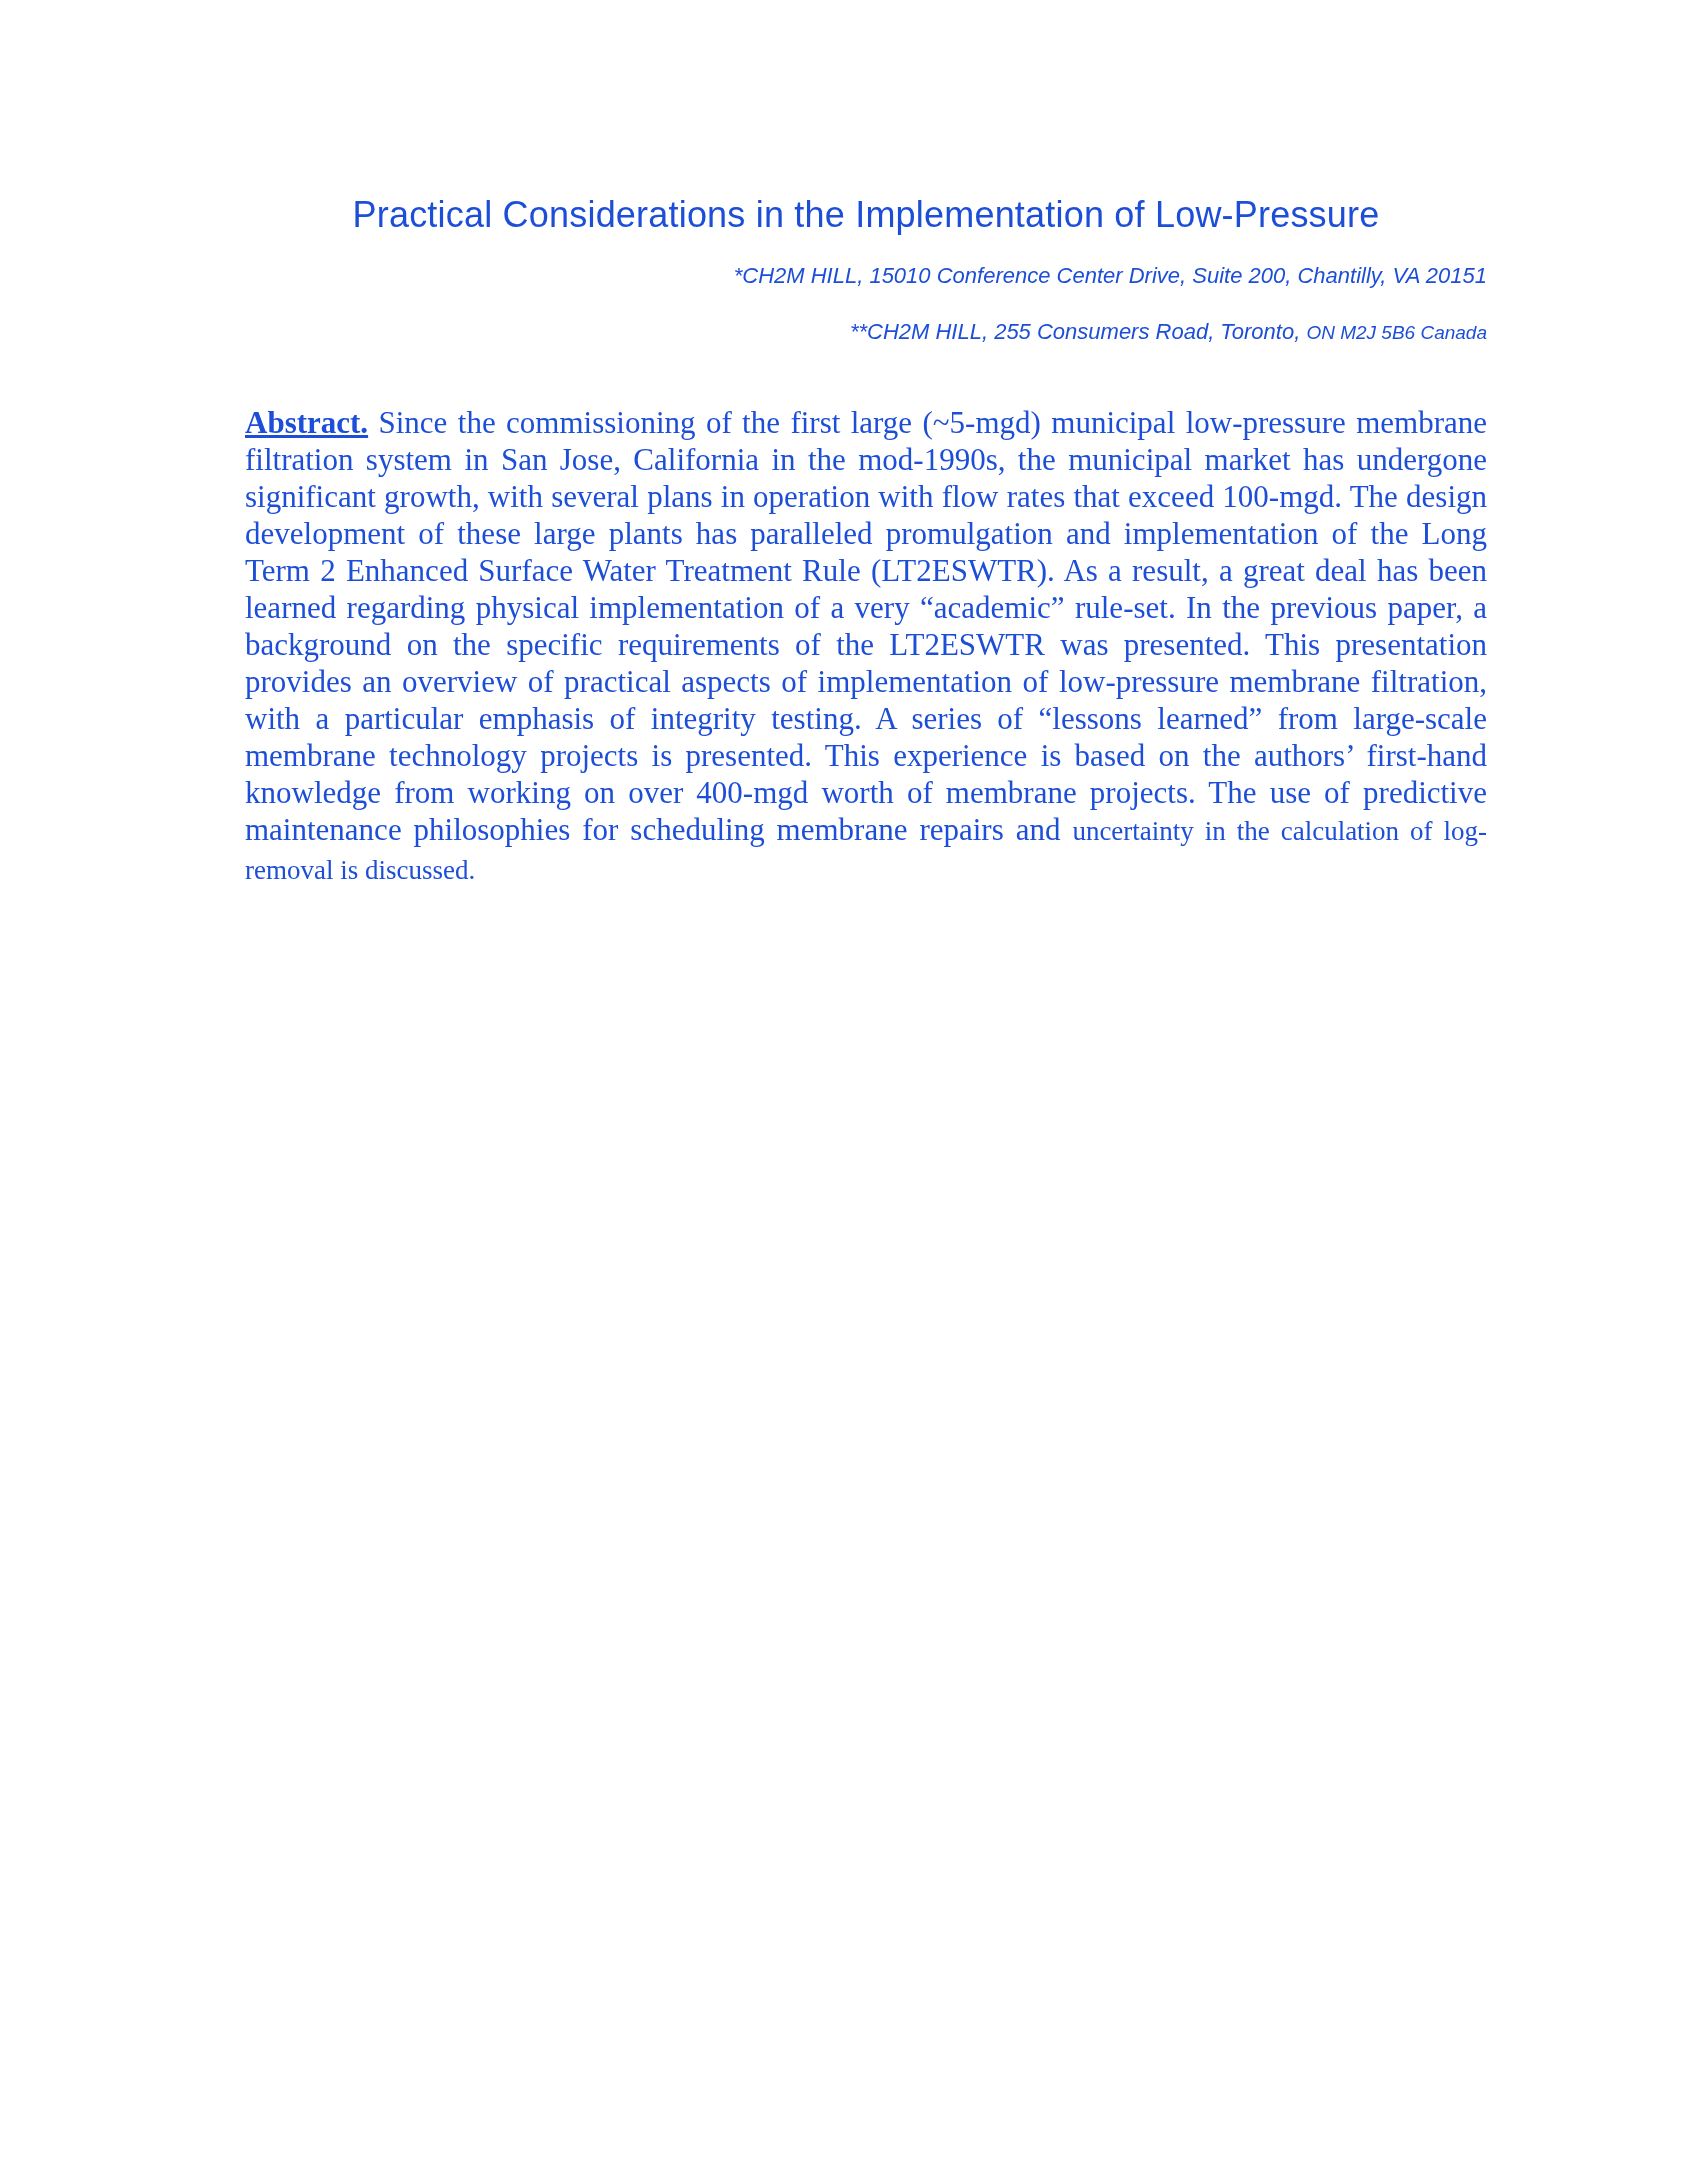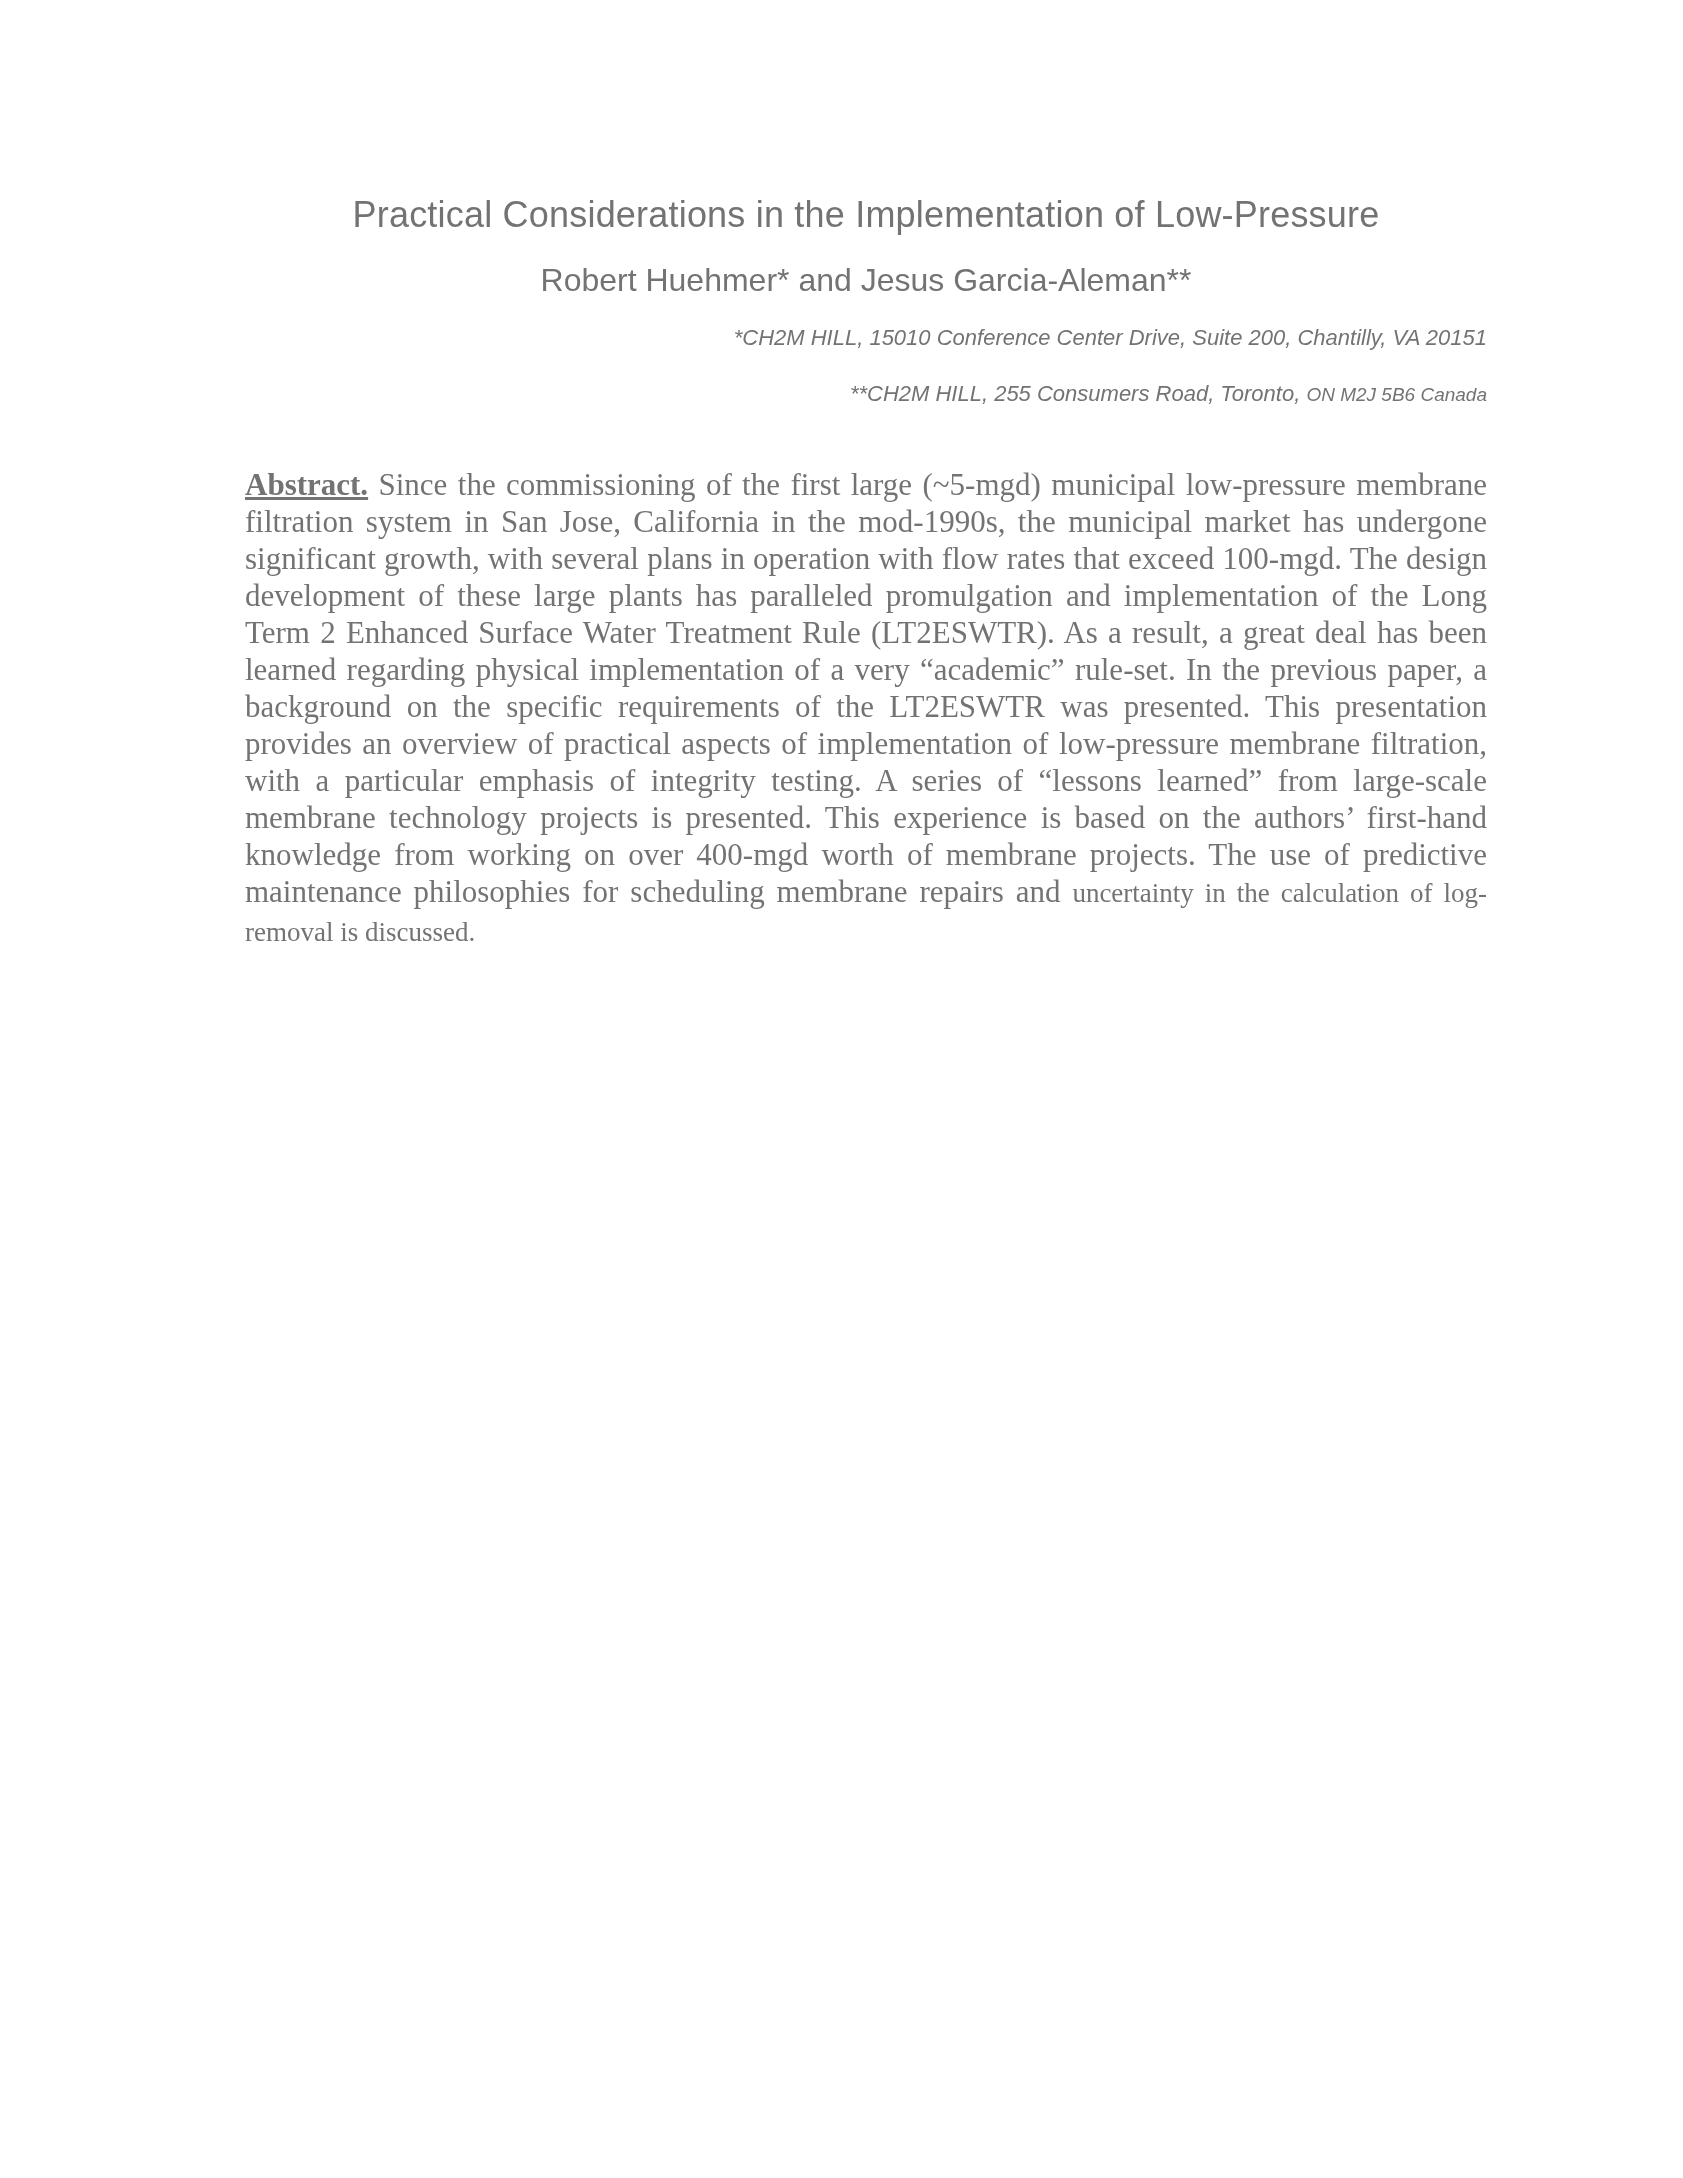--- a/index.html
+++ b/index.html
@@ -5,21 +5,21 @@
   html, body {
     margin: 0;
     padding: 0;
     background: #ffffff;
   }
   .page {
     position: relative;
     width: 1683px;
     height: 2178px;
     background: #ffffff;
-    color: #737373;
+    color: #1d4ed8;
     font-family: "Liberation Serif", serif;
     overflow: hidden;
   }
   .content {
     position: absolute;
     left: 245px;
     top: 0;
     width: 1242px;
   }
   .paper-title {
@@ -65,21 +65,20 @@
 </head>
 <body>
 
 <div class="page">
   <div class="content">
 
     <div class="paper-title">
       <span class="t-line">Practical Considerations in the Implementation of Low-Pressure</span>
     </div>
 
-    <div class="authors">Robert Huehmer* and Jesus Garcia-Aleman**</div>
 
     <div class="affiliation">*CH2M HILL, 15010 Conference Center Drive, Suite 200, Chantilly, VA 20151</div>
 
     <div class="affiliation affiliation-2">
       <span>**CH2M HILL, 255 Consumers Road, Toronto, </span><span class="aff-large">ON M2J 5B6 Canada</span>
     </div>
 
     <p class="abstract">
       <span class="label">Abstract.</span><span> Since the commissioning of the first large (~5-mgd) municipal low-pressure membrane filtration system in San Jose, California in the mod-1990s, the municipal market has undergone significant growth, with several plans in operation with flow rates that exceed 100-mgd.  The design development of these large plants has paralleled promulgation and implementation of the Long Term 2 Enhanced Surface Water Treatment Rule (LT2ESWTR).  As a result, a great deal has been learned regarding physical implementation of a very “academic” rule-set.  In the previous paper, a background on the specific requirements of the LT2ESWTR was presented.  This presentation provides an overview of practical aspects of implementation of low-pressure membrane filtration, with a particular emphasis of integrity testing.  A series of “lessons learned” from large-scale membrane technology projects is presented.  This experience is based on the authors’ first-hand knowledge from working on over 400-mgd worth of membrane projects.  The use of predictive maintenance philosophies for scheduling membrane repairs and </span><span class="tail">uncertainty in the calculation of log-removal is discussed.</span>
     </p>

